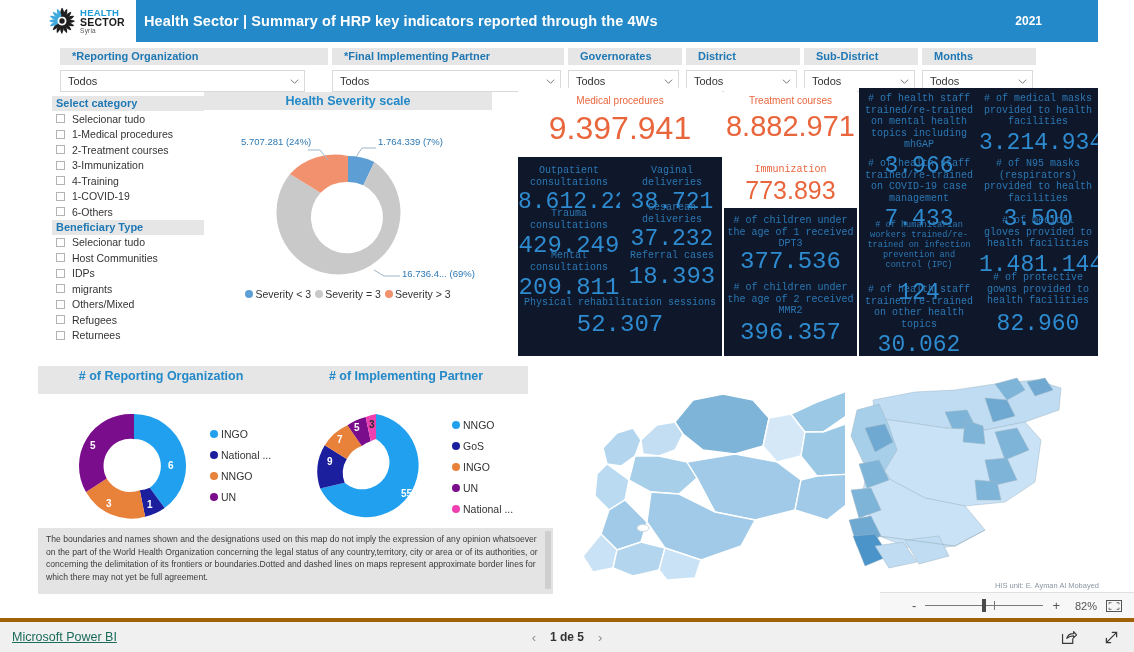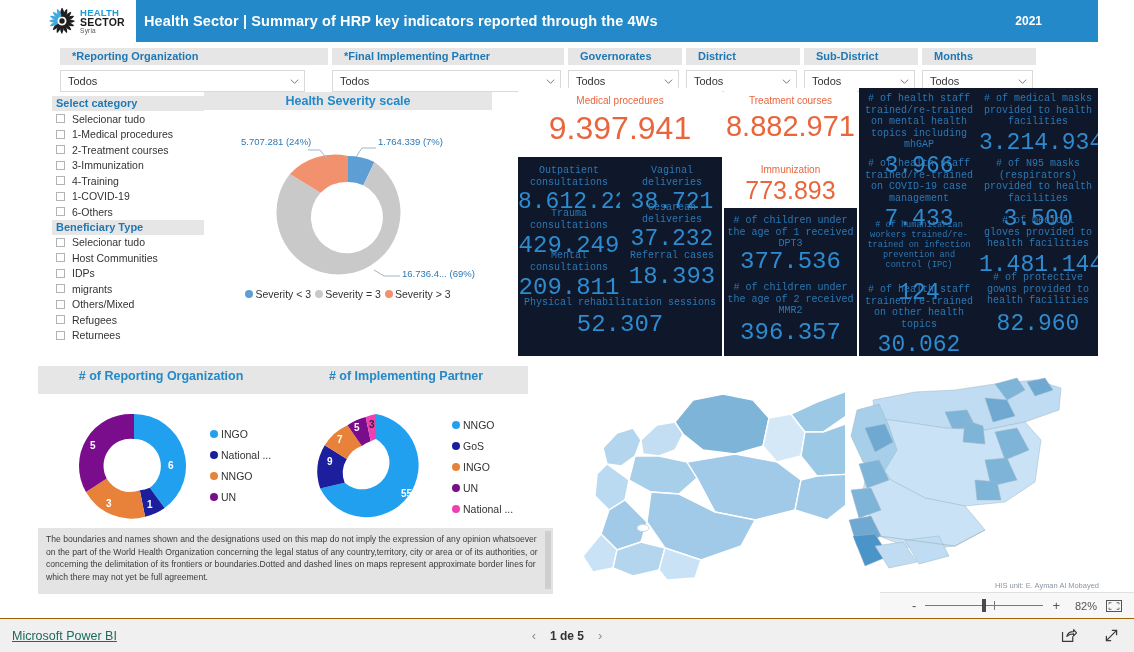--- a/index.html
+++ b/index.html
@@ -130,21 +130,21 @@
   }
   .zsign { font-size:13px; color:#555; cursor:pointer; line-height:1; }
   .ztrack { position:relative; width:118px; height:1px; background:#7a7a7a; }
   .zthumb { position:absolute; left:48%; top:-6px; width:4px; height:13px; background:#4a4a4a; }
   .ztick  { position:absolute; left:58%; top:-4px; width:1px; height:9px; background:#7a7a7a; }
   .zpct { font-size:11px; color:#555; min-width:28px; text-align:right; }
   .zfit { width:16px; height:12px; border:1px solid #555; position:relative; cursor:pointer; }
 
   .statusbar {
     position:absolute; left:0; top:618px; width:1134px; height:34px;
-    background:#f0f0f0; border-top:1px solid #a16207;
+    background:#f0f0f0; border-top:4px solid #a16207;
     display:flex; align-items:center;
   }
   .pbi-link {
     margin-left:12px; font-size:12.5px; color:#1a6b5a; text-decoration:underline; cursor:pointer;
   }
   .pager { position:absolute; left:50%; transform:translateX(-50%); display:flex; align-items:center; gap:14px; }
   .pg-arrow { font-size:13px; color:#8c8c8c; cursor:pointer; }
   .pg-text { font-size:12px; color:#333; font-weight:bold; }
   .sb-right { position:absolute; right:14px; display:flex; align-items:center; gap:26px; }
   .sb-icon { width:17px; height:17px; cursor:pointer; }
@@ -397,21 +397,21 @@
         <div class="kpi-title">Referral cases</div>
         <div class="kpi-value" style="font-size:24px;margin-top:3px;">18.393</div>
       </div>
       <div style="position:absolute;left:0;top:140px;width:204px;">
         <div class="kpi-title">Physical rehabilitation sessions</div>
         <div class="kpi-value" style="font-size:24px;margin-top:4px;">52.307</div>
       </div>
     </div>
 
     <div class="card card-white" style="left:206px;top:72px;width:133px;height:46px;">
-      <div class="kpi-title orange" style="margin-top:4px;">Immunization</div>
+      <div class="kpi-title orange" style="margin-top:4px;font-family:Liberation Mono, monospace;">Immunization</div>
       <div class="kpi-value orange" style="font-size:25px;margin-top:2px;">773.893</div>
     </div>
 
     <div class="card card-grey" style="left:206px;top:120px;width:133px;height:148px;">
       <div style="position:absolute;left:0;top:7px;width:133px;">
         <div class="kpi-title"># of children under the age of 1 received DPT3</div>
         <div class="kpi-value" style="font-size:24px;">377.536</div>
       </div>
       <div style="position:absolute;left:0;top:74px;width:133px;">
         <div class="kpi-title"># of children under the age of 2 received MMR2</div>

